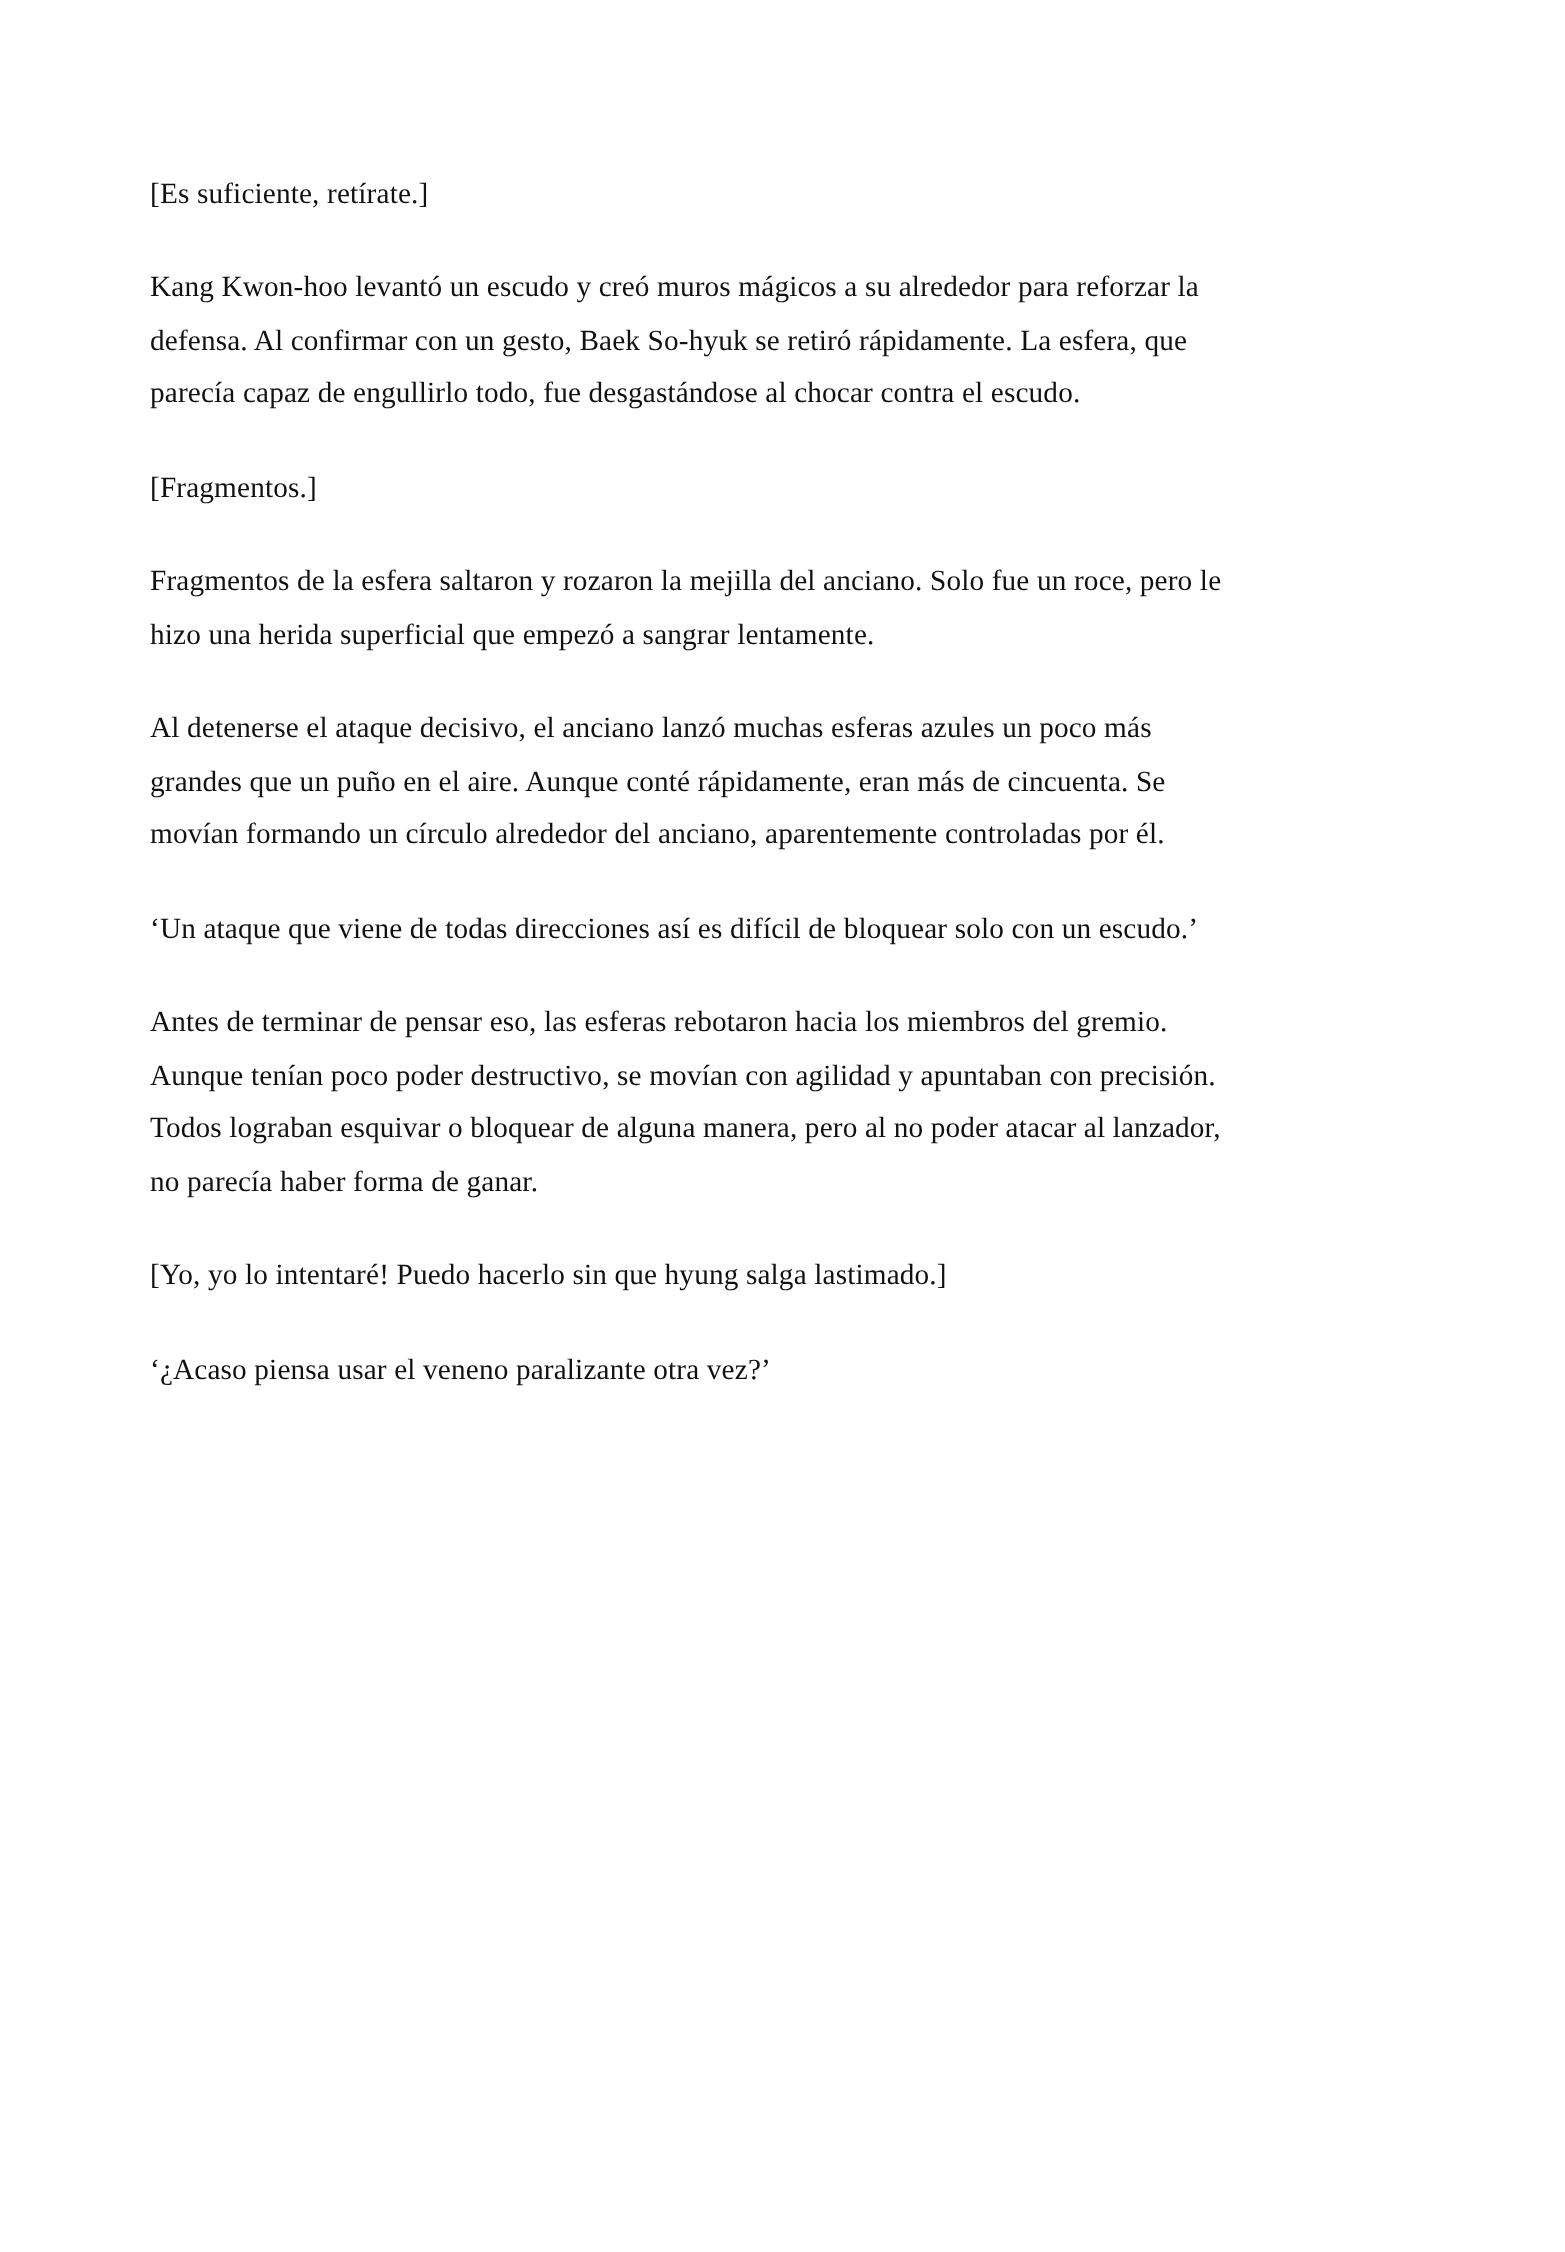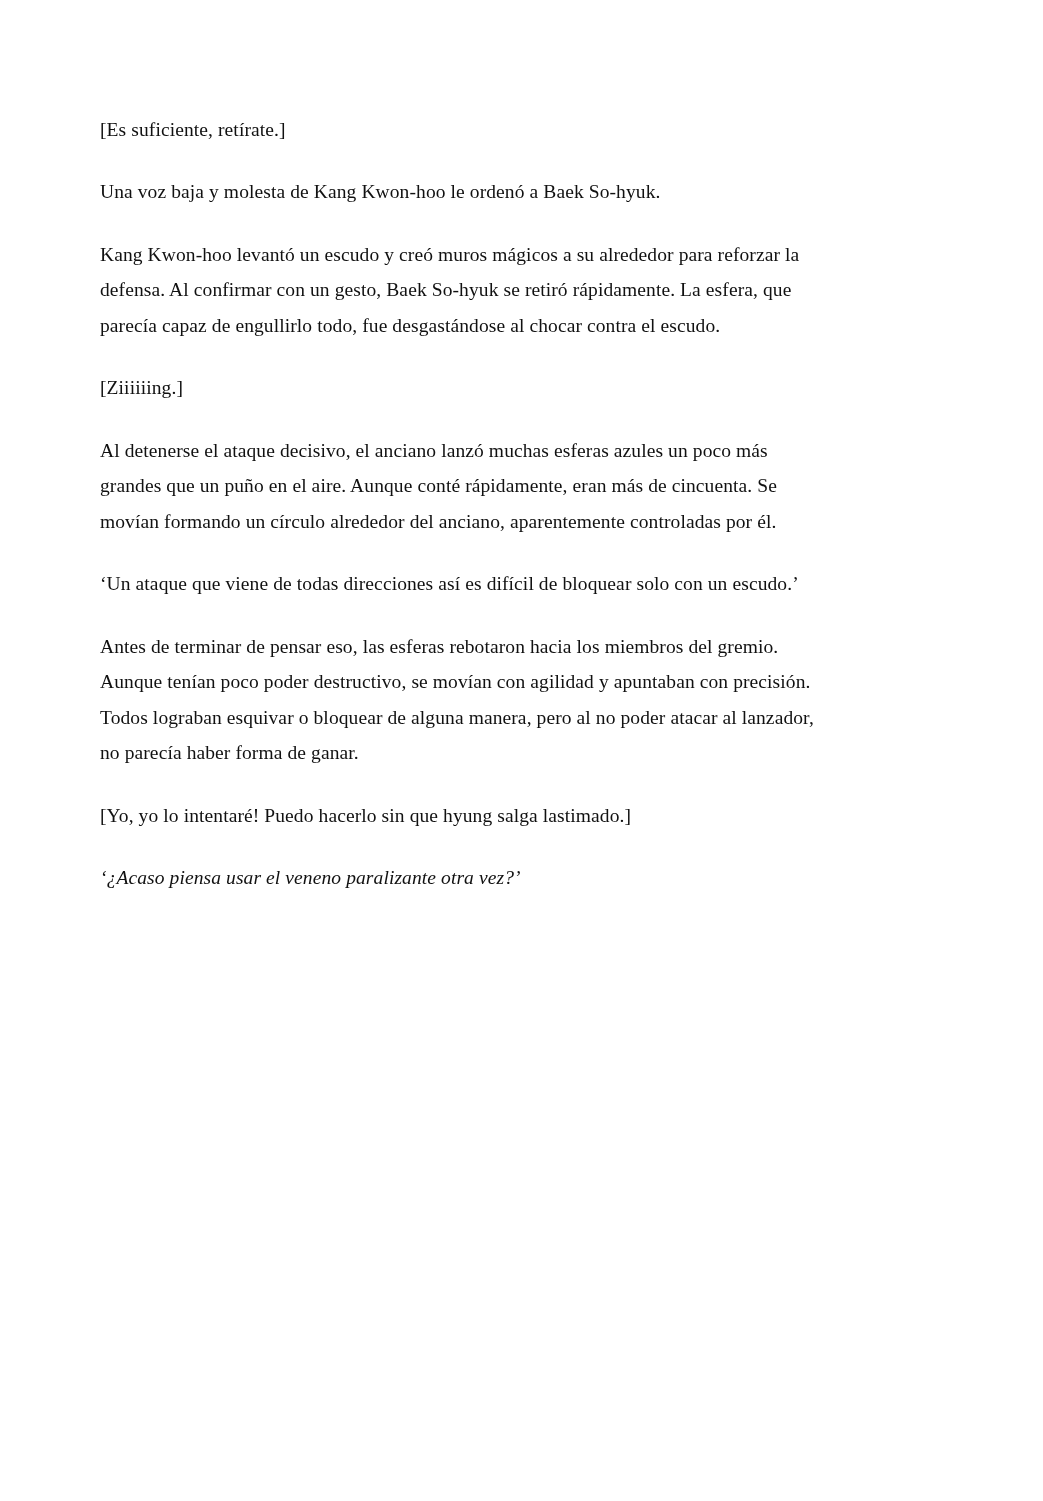--- a/index.html
+++ b/index.html
@@ -28,31 +28,30 @@
     font-size: 19.5px;
     line-height: 1.82;
     color: #111111;
     margin: 0 0 27px 0;
     text-align: left;
     max-width: 845px;
     letter-spacing: 0.1px;
   }
   .para:last-child {
     margin-bottom: 0;
-    font-style: italic;
   }
 </style>
 </head>
 <body>
 
 <div class="page">
   <div class="doc-body">
     <p class="para">[Es suficiente, retírate.]</p>
-    <p class="para">Una voz baja y molesta de Kang Kwon-hoo le ordenó a Baek So-hyuk.</p>
     <p class="para">Kang Kwon-hoo levantó un escudo y creó muros mágicos a su alrededor para reforzar la defensa. Al confirmar con un gesto, Baek So-hyuk se retiró rápidamente. La esfera, que parecía capaz de engullirlo todo, fue desgastándose al chocar contra el escudo.</p>
-    <p class="para">[Ziiiiiing.]</p>
+    <p class="para">[Fragmentos.]</p>
+    <p class="para">Fragmentos de la esfera saltaron y rozaron la mejilla del anciano. Solo fue un roce, pero le hizo una herida superficial que empezó a sangrar lentamente.</p>
     <p class="para">Al detenerse el ataque decisivo, el anciano lanzó muchas esferas azules un poco más grandes que un puño en el aire. Aunque conté rápidamente, eran más de cincuenta. Se movían formando un círculo alrededor del anciano, aparentemente controladas por él.</p>
     <p class="para">‘Un ataque que viene de todas direcciones así es difícil de bloquear solo con un escudo.’</p>
     <p class="para">Antes de terminar de pensar eso, las esferas rebotaron hacia los miembros del gremio. Aunque tenían poco poder destructivo, se movían con agilidad y apuntaban con precisión. Todos lograban esquivar o bloquear de alguna manera, pero al no poder atacar al lanzador, no parecía haber forma de ganar.</p>
     <p class="para">[Yo, yo lo intentaré! Puedo hacerlo sin que hyung salga lastimado.]</p>
     <p class="para">‘¿Acaso piensa usar el veneno paralizante otra vez?’</p>
   </div>
 </div>
 
 </body></html>

